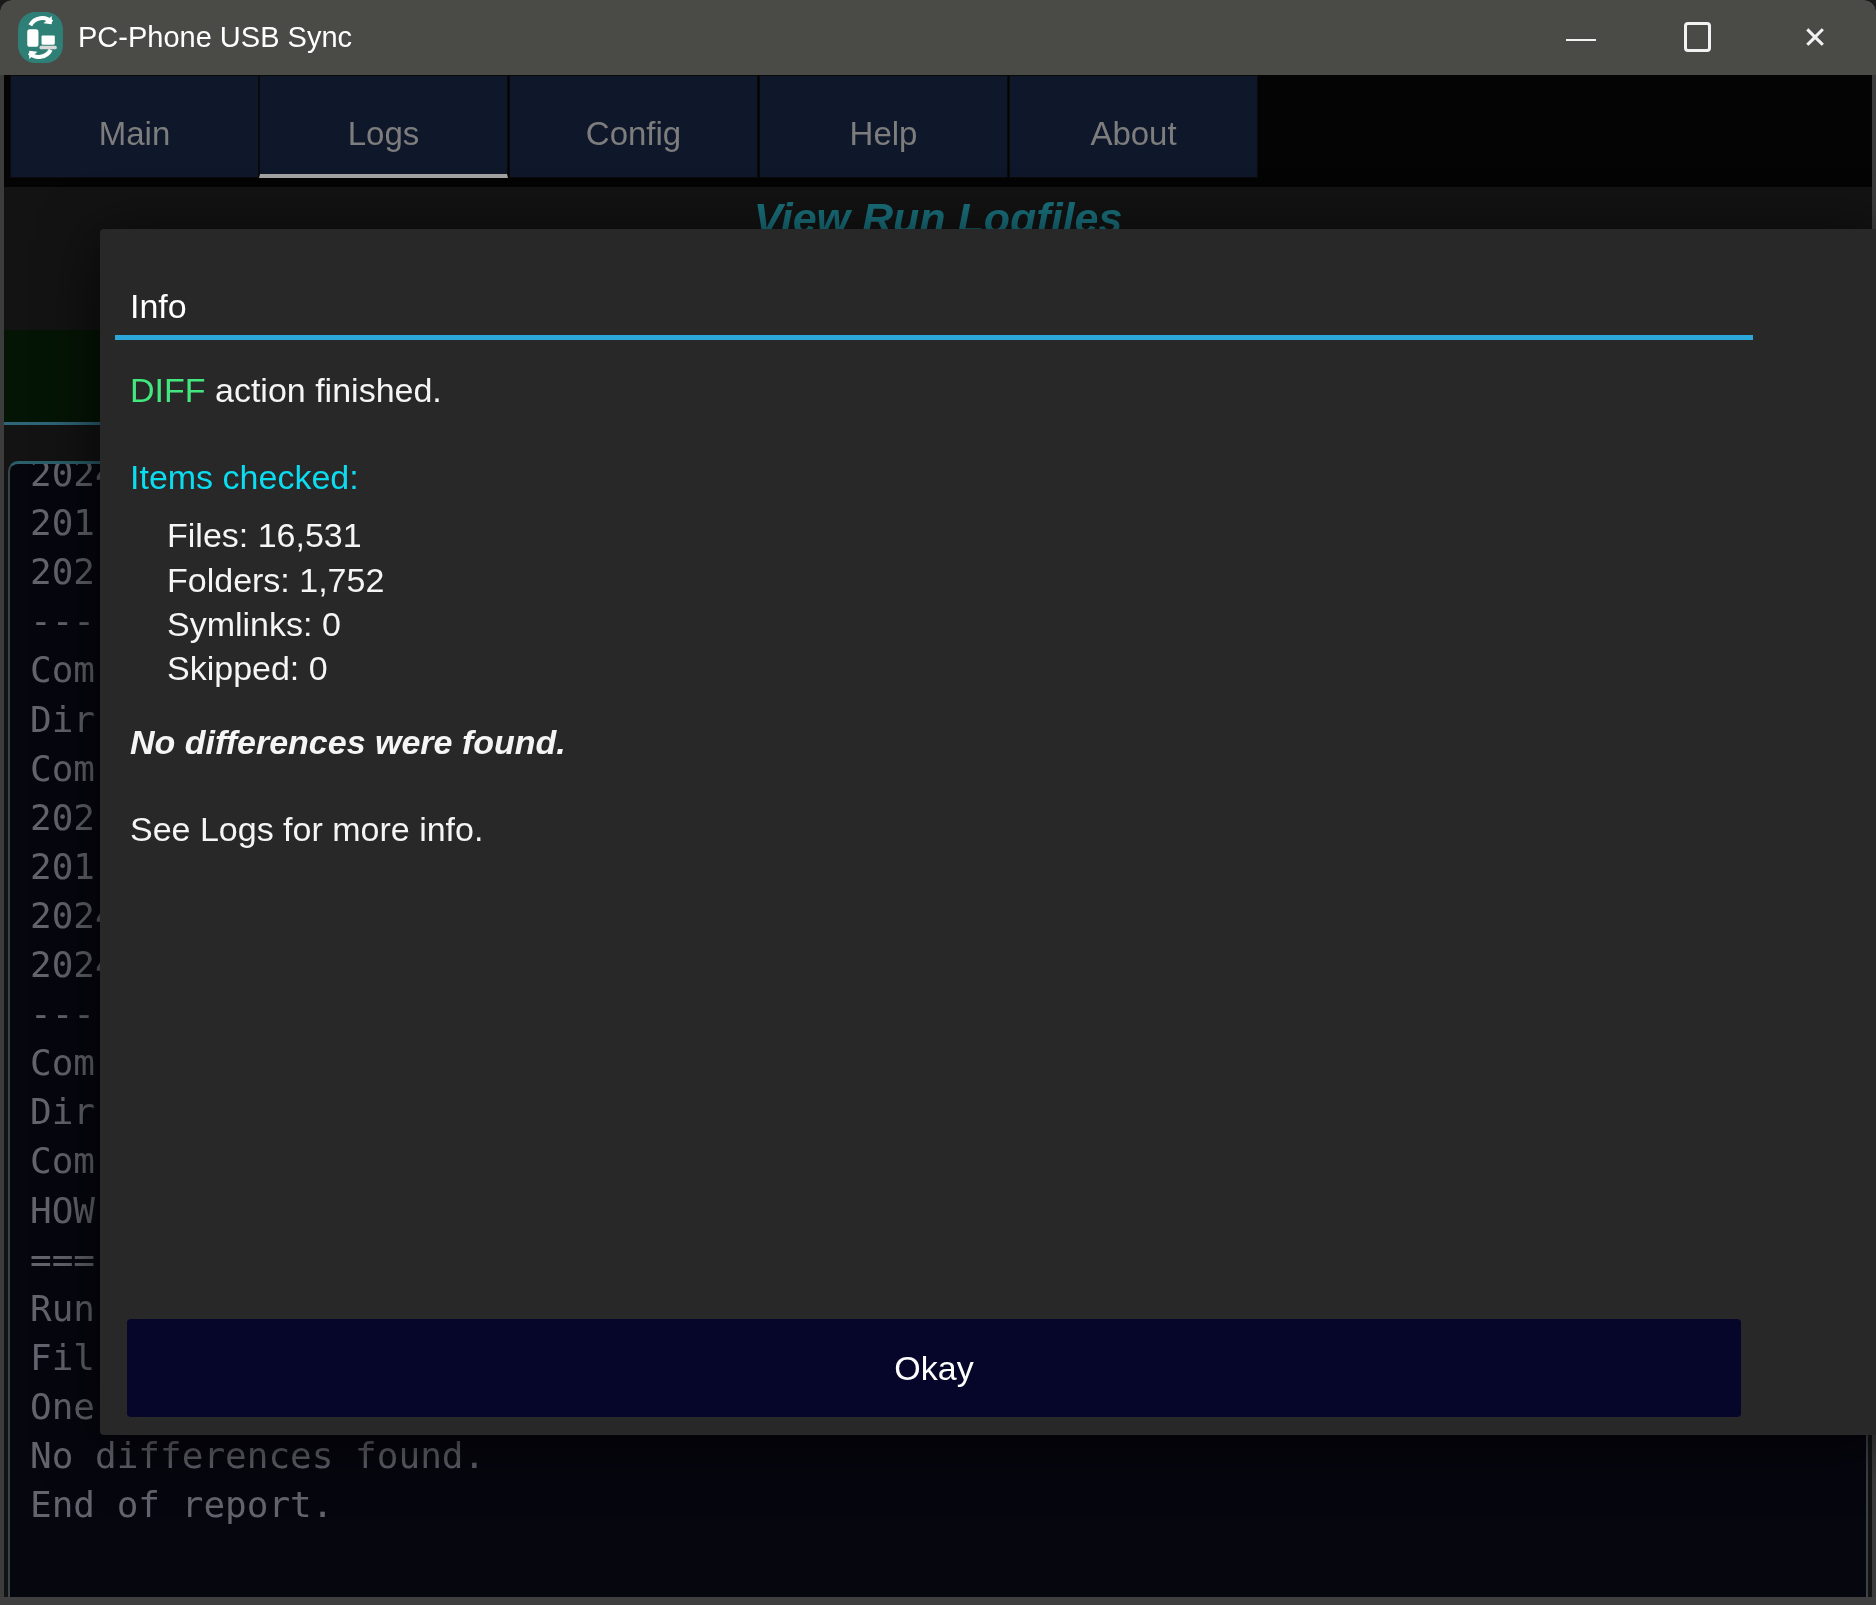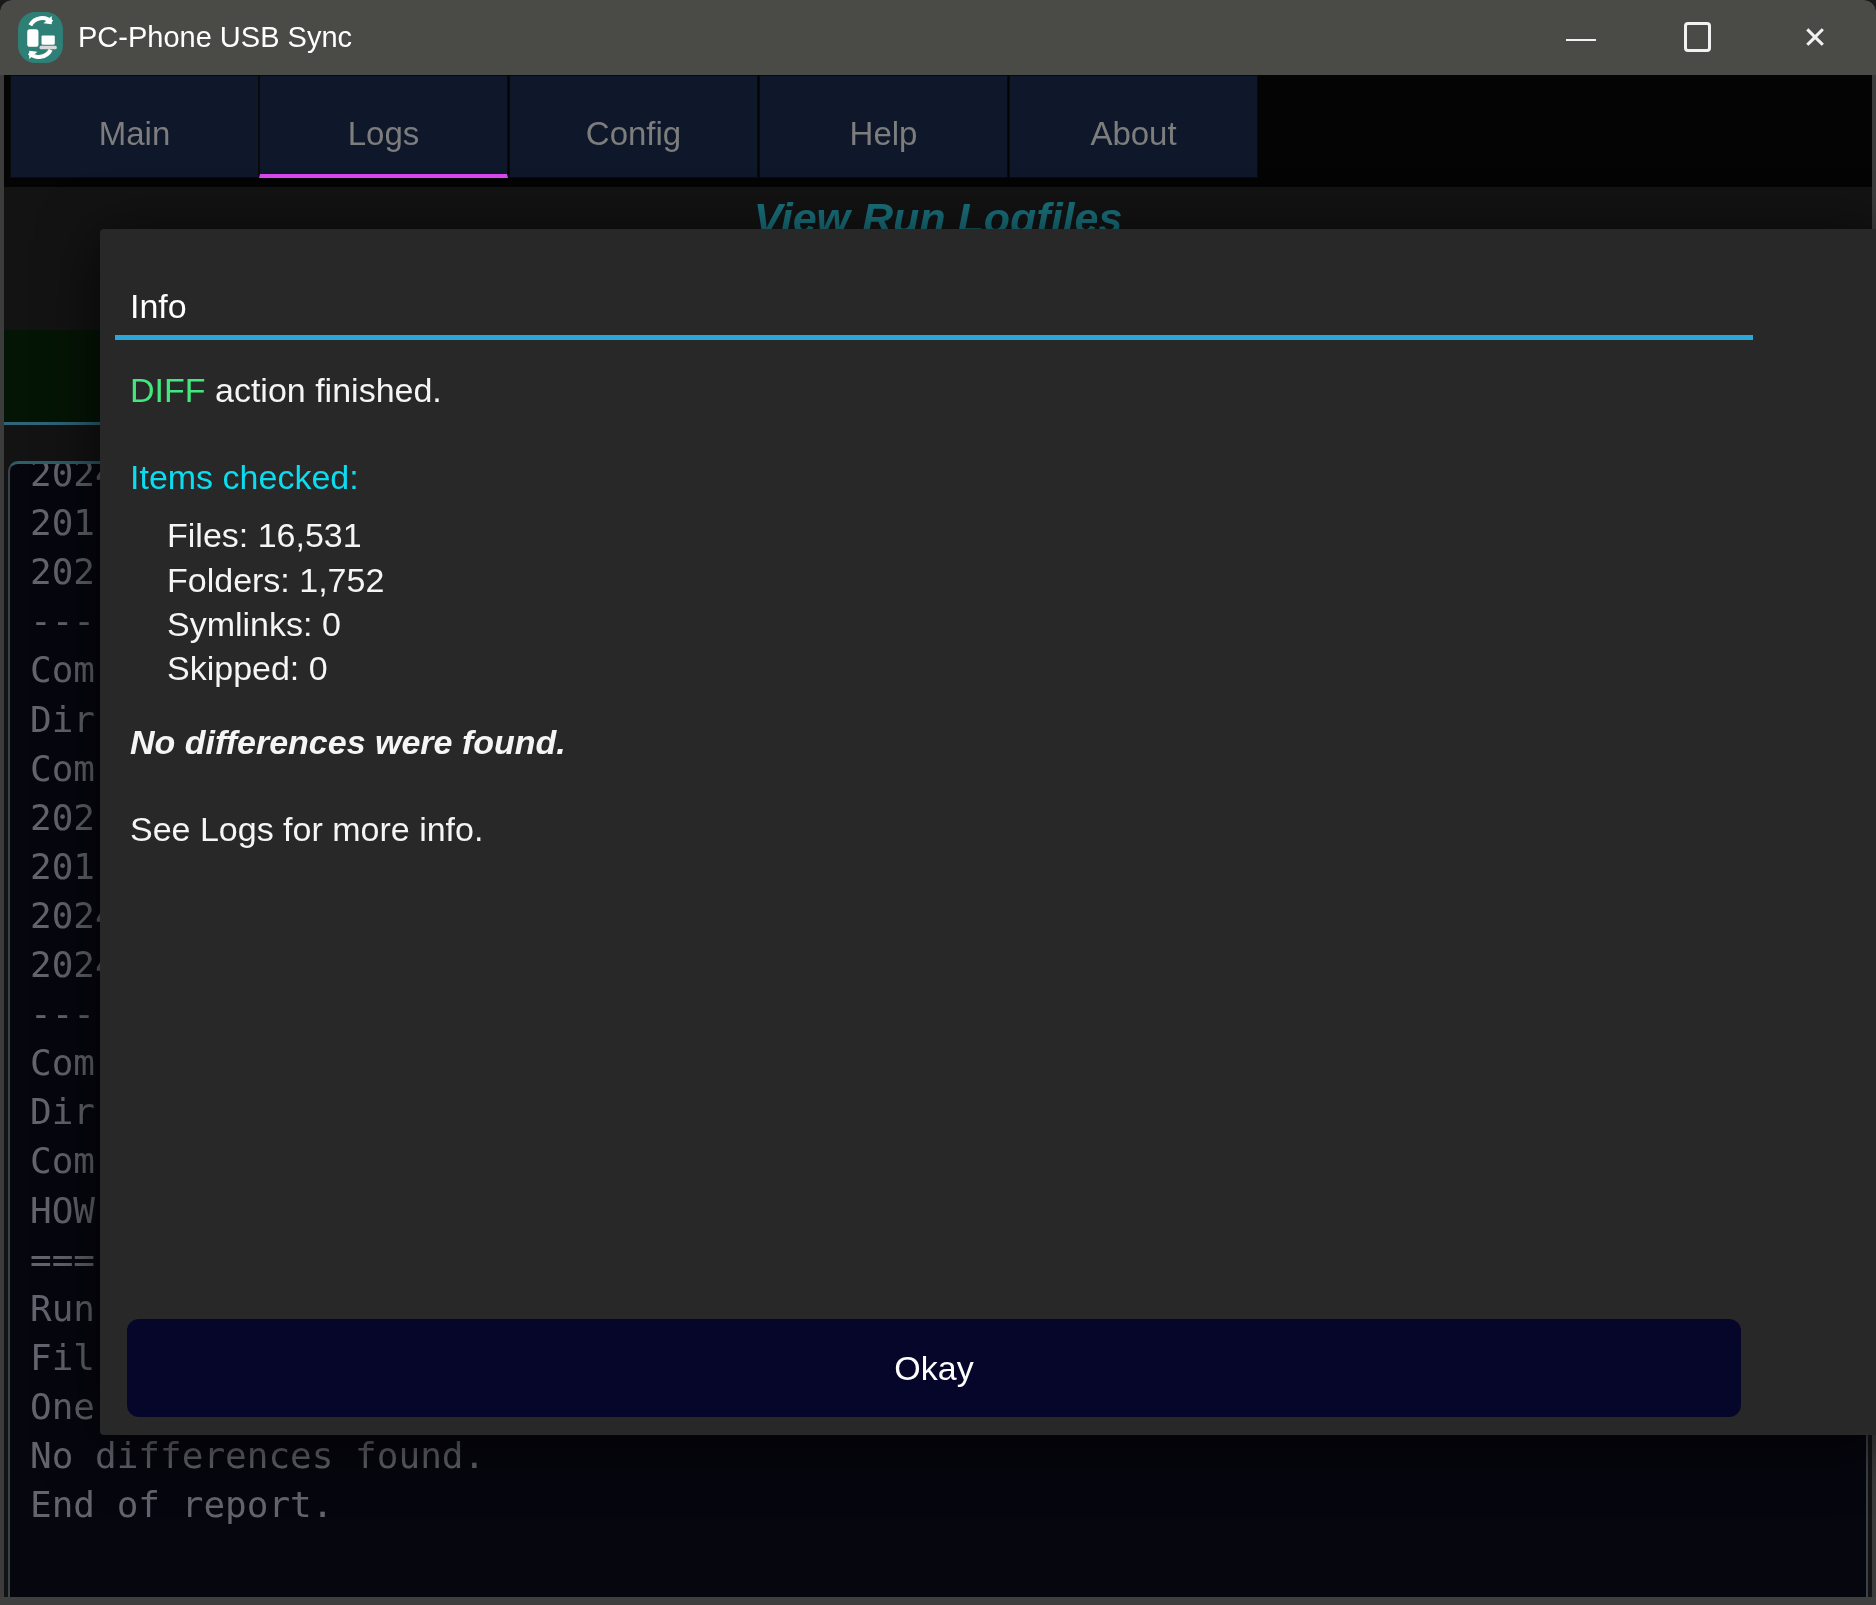--- a/index.html
+++ b/index.html
@@ -13,21 +13,21 @@
   .window-title { position:absolute; left:78px; top:0; height:75px; line-height:75px; color:#ffffff; font-size:29px;text-align:right; }
   .win-btn { position:absolute; top:0; width:72px; height:75px; color:#f2f2f2; font-size:30px; text-align:center; line-height:75px; cursor:default; }
   .win-btn.min { left:1545px; }
   .win-btn.max { left:1661px; }
   .win-btn.cls { left:1779px; }
   .max-glyph { display:inline-block; width:27px; height:30px; border:3px solid #f2f2f2; border-radius:4px; vertical-align:middle; margin-top:-6px; }
 
   
   .tabbar { position:absolute; left:0; top:75px; width:1876px; height:112px; background:#040404; }
   .tab { position:absolute; top:0; height:103px; width:249px; background:#0f172a; border:1px solid #0a0a0a; color:#7d7d7d; font-size:33px; text-align:center; line-height:115px; }
-  .tab.active { border-bottom:4px solid #d946ef; }
+  .tab.active { border-bottom:4px solid #a3a3a3; }
 
   
   .content { position:absolute; left:0; top:187px; width:1876px; height:1410px; background:#131313; }
   .page-heading { position:absolute; left:0; top:7px; width:1876px; text-align:center; color:#19707c; font-size:43px; font-weight:bold; font-style:italic; }
   .status-strip { position:absolute; left:0; top:143px; width:1876px; height:95px; background:#051505; border-bottom:3px solid #2e6579; }
   .log-box { position:absolute; left:8px; top:274px; width:1860px; height:1320px; background:#06060f; border:2px solid #39434a; border-top:3px solid #2b5f6b; border-radius:10px; overflow:hidden; }
   .log-rows { position:absolute; left:0; top:-15px; width:100%; height:100%; }
   .log-row { position:absolute; left:20px; width:1830px; height:49px; line-height:49px; color:#63656d; font-family:"DejaVu Sans Mono", monospace; font-size:36px; white-space:pre; }
   .log-right { position:absolute; left:1745px; top:0; }
 
@@ -43,21 +43,21 @@
   .dlg-line1 { position:absolute; left:30px; top:142px; }
   .hl-green { color:#42e87e; }
   .dlg-items-header { position:absolute; left:30px; top:229px; color:#0cdcf0; }
   .dlg-item { position:absolute; left:67px; }
   .dlg-item.i0 { top:287px; }
   .dlg-item.i1 { top:332px; }
   .dlg-item.i2 { top:376px; }
   .dlg-item.i3 { top:420px; }
   .dlg-emphasis { position:absolute; left:30px; top:494px; font-weight:bold; font-style:italic; }
   .dlg-footer { position:absolute; left:30px; top:581px; }
-  .okay-btn { position:absolute; left:27px; top:1090px; width:1614px; height:98px; background:#06062b; border:none; color:#ffffff; font-size:34px; font-family:"Liberation Sans", sans-serif; text-align:center; line-height:98px; border-radius:12px; cursor:pointer; }
+  .okay-btn { position:absolute; left:27px; top:1090px; width:1614px; height:98px; background:#06062b; border:none; color:#ffffff; font-size:34px; font-family:"Liberation Sans", sans-serif; text-align:center; line-height:98px; border-radius:4px; cursor:pointer; }
 </style>
 </head>
 <body>
 
 <div class="window">
 
   <div class="titlebar">
     <svg class="app-icon" viewBox="0 0 44 50">
       <rect x="0" y="0" width="44" height="50" rx="17" fill="#2e8077"></rect>
       <path d="M12 13 A 13 13 0 0 1 33 10" stroke="#ffffff" stroke-width="4" fill="none"></path>

